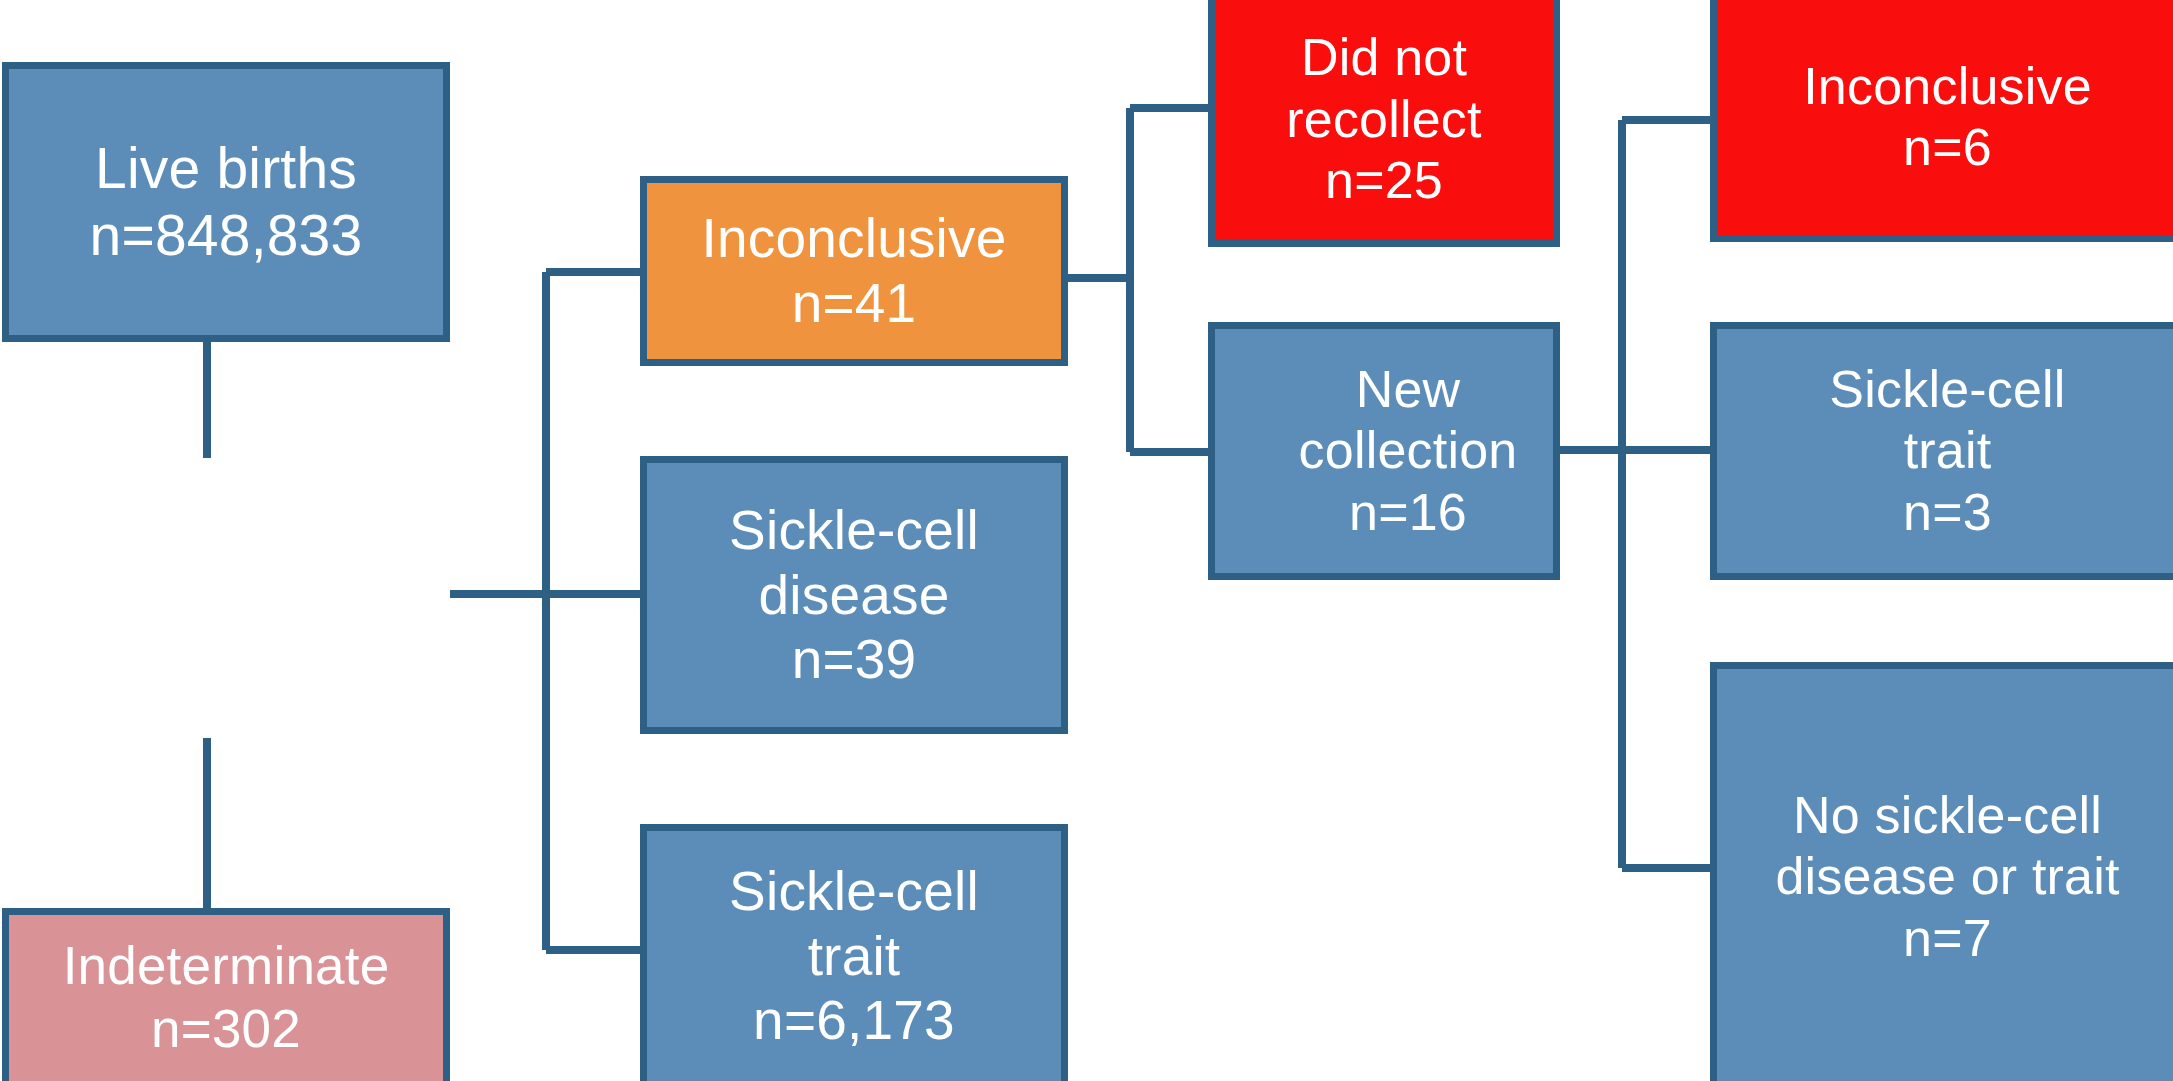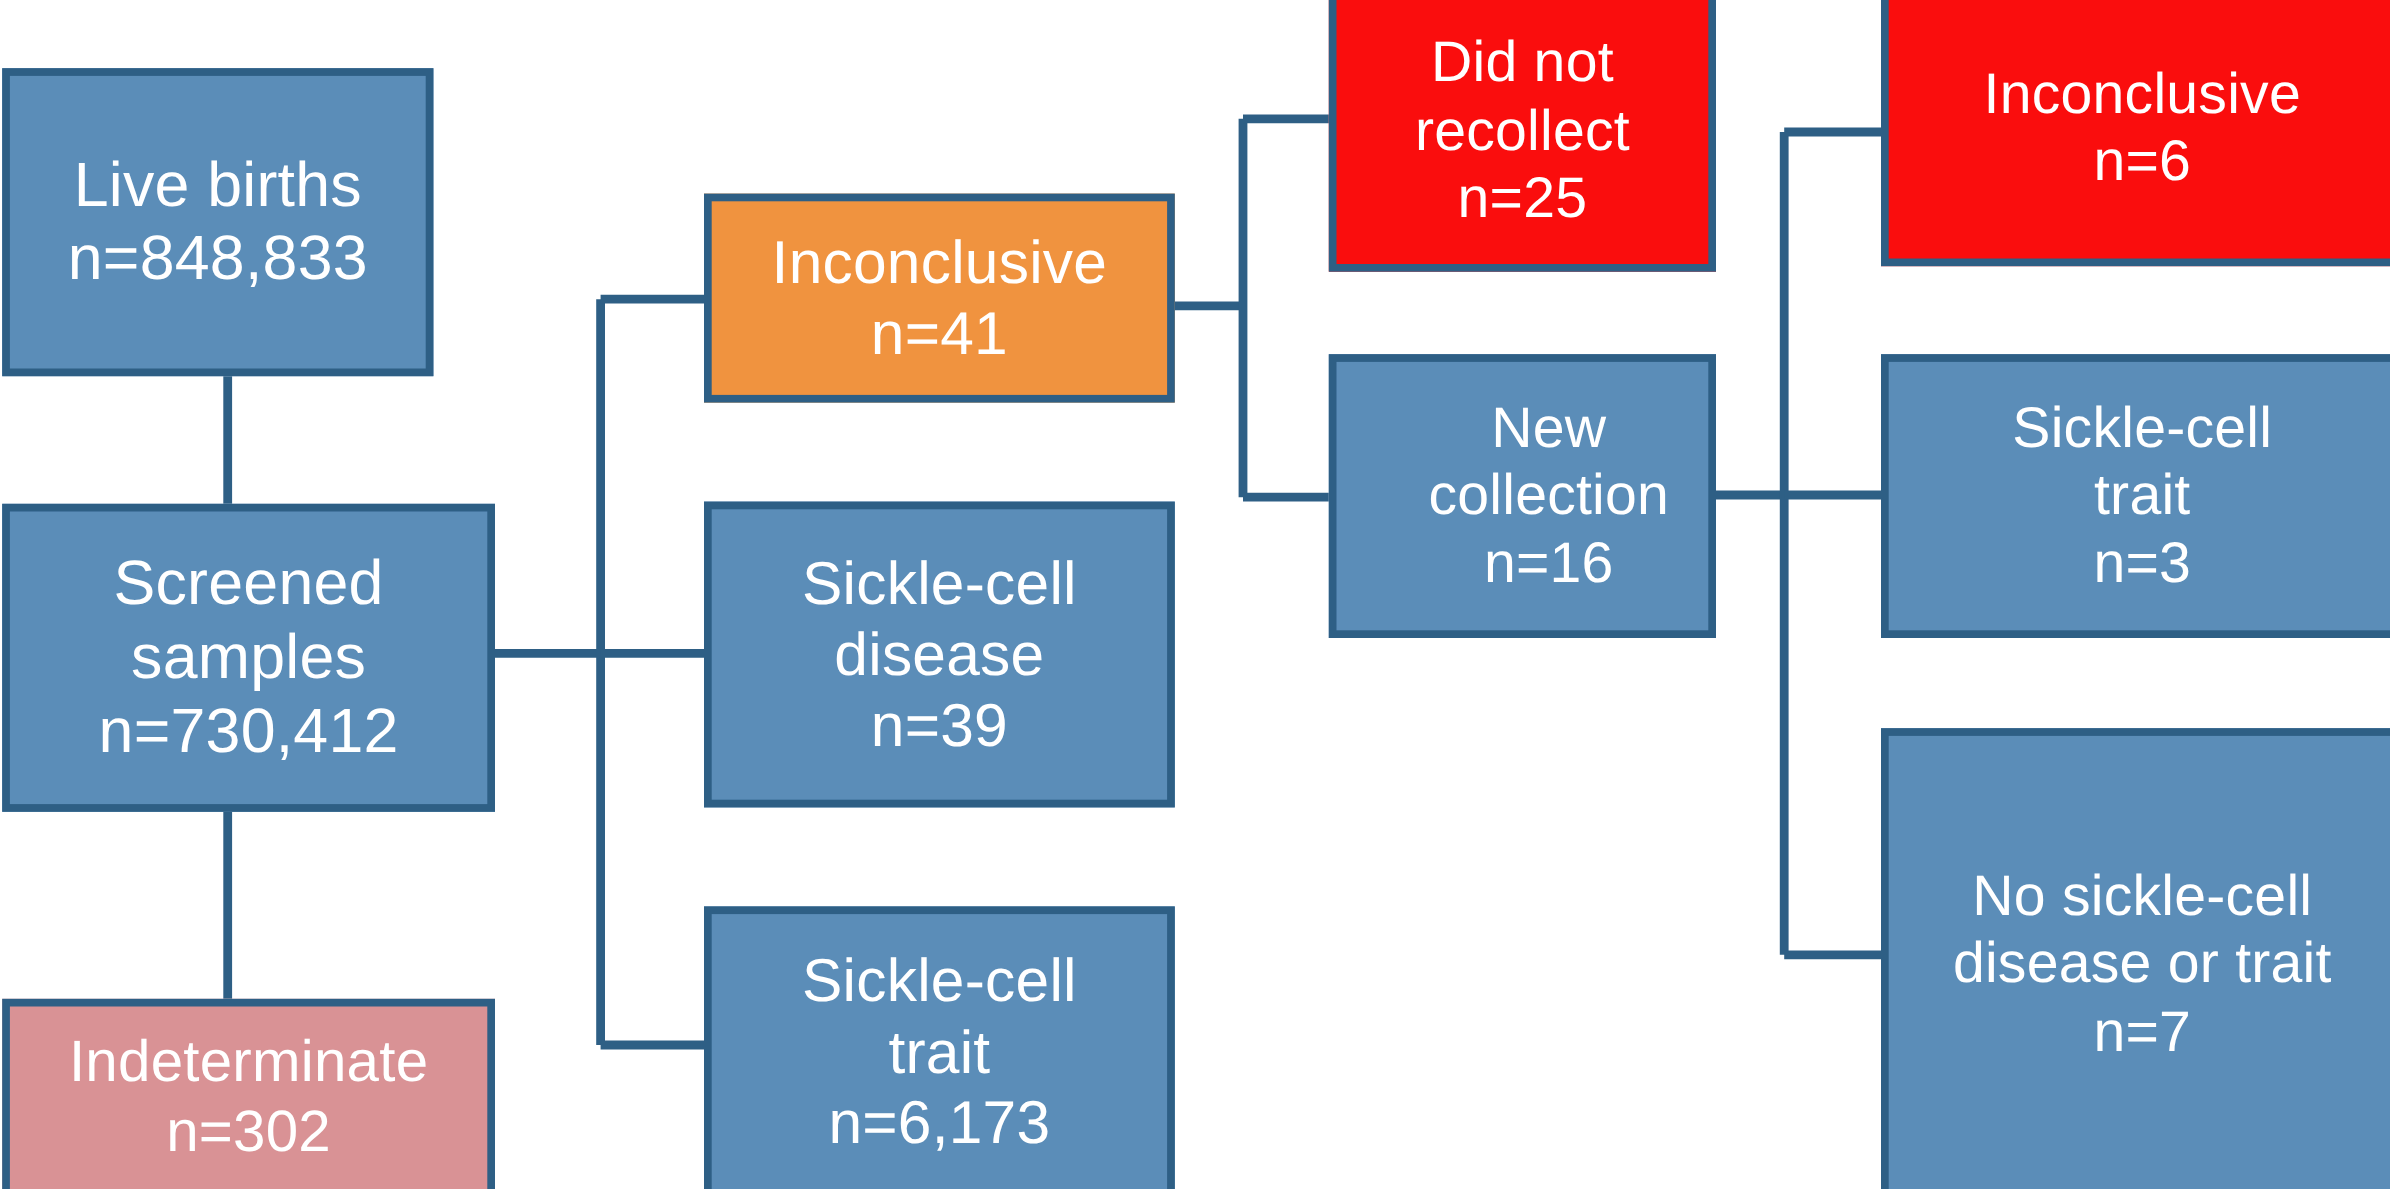--- a/index.html
+++ b/index.html
@@ -36,21 +36,21 @@
     line-height: 1.18;
     letter-spacing: 0.2px;
     white-space: pre-line;
     font-weight: 400;
   }
   .node-blue   { background: #5b8db8; }
   .node-orange { background: #f0933f; }
   .node-red    { background: #fa0d0d; }
   .node-pink   { background: #d99295; }
 
-  .n-live      { left: 2px;    top: 62px;  width: 392px;  height: 280px; font-size: 57px; }
+  .n-live      { left: 2px;    top: 62px;  width: 448px;  height: 280px; font-size: 57px; }
   .n-screened  { left: 2px;    top: 458px; width: 448px;  height: 280px; font-size: 57px; }
   .n-indet     { left: 2px;    top: 908px; width: 448px;  height: 180px; font-size: 53px; }
 
   .n-inconc41  { left: 640px;  top: 176px; width: 428px;  height: 190px; font-size: 55px; }
   .n-scd39     { left: 640px;  top: 456px; width: 428px;  height: 278px; font-size: 55px; }
   .n-sct6173   { left: 640px;  top: 824px; width: 428px;  height: 264px; font-size: 55px; }
 
   .n-norecol   { left: 1208px; top: -8px;  width: 352px;  height: 255px; font-size: 52px; }
   .n-newcoll   { left: 1208px; top: 322px; width: 352px;  height: 258px; font-size: 52px; padding-left: 48px; }
 
@@ -85,23 +85,20 @@
       <line x1="1622" y1="120" x2="1622" y2="868"></line>
       <line x1="1622" y1="120" x2="1710" y2="120"></line>
       <line x1="1622" y1="450" x2="1710" y2="450"></line>
       <line x1="1622" y1="868" x2="1710" y2="868"></line>
     </g>
   </svg>
 
   <div class="node node-blue n-live">Live births
 n=848,833</div>
 
-  <div class="node node-blue n-screened">Screened
-samples
-n=730,412</div>
 
   <div class="node node-pink n-indet">Indeterminate
 n=302</div>
 
   <div class="node node-orange n-inconc41">Inconclusive
 n=41</div>
 
   <div class="node node-blue n-scd39">Sickle-cell
 disease
 n=39</div>

